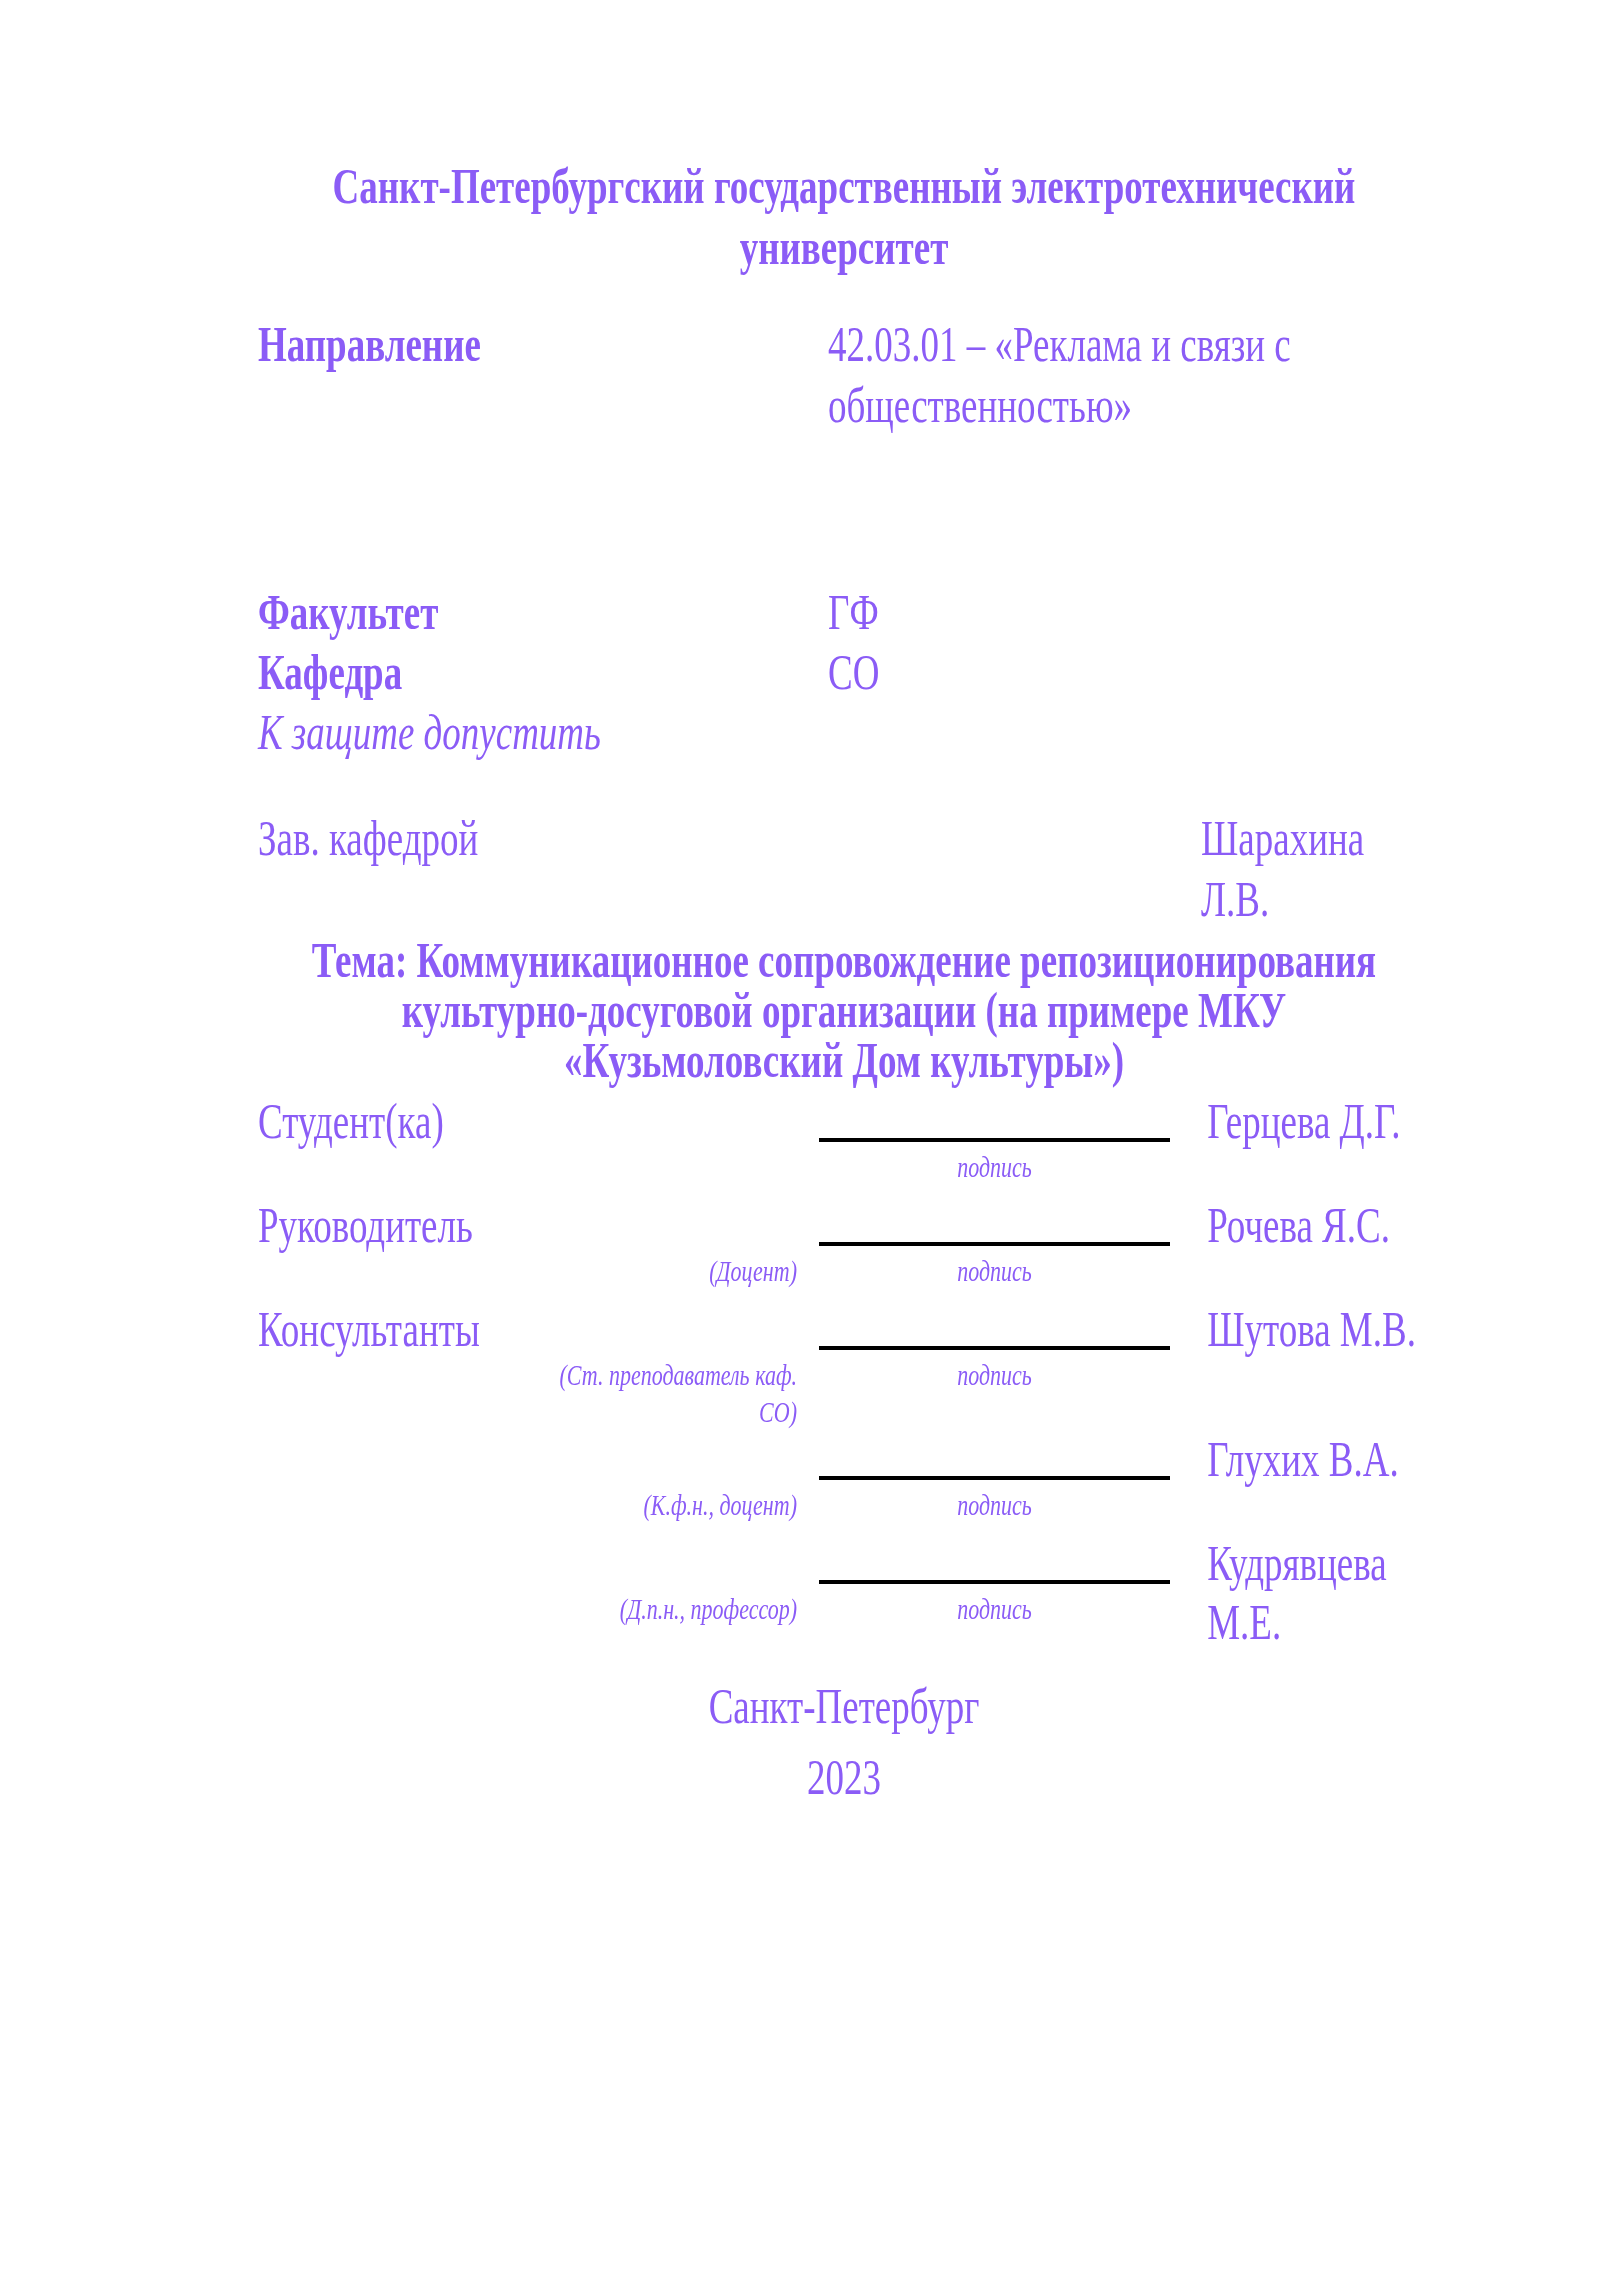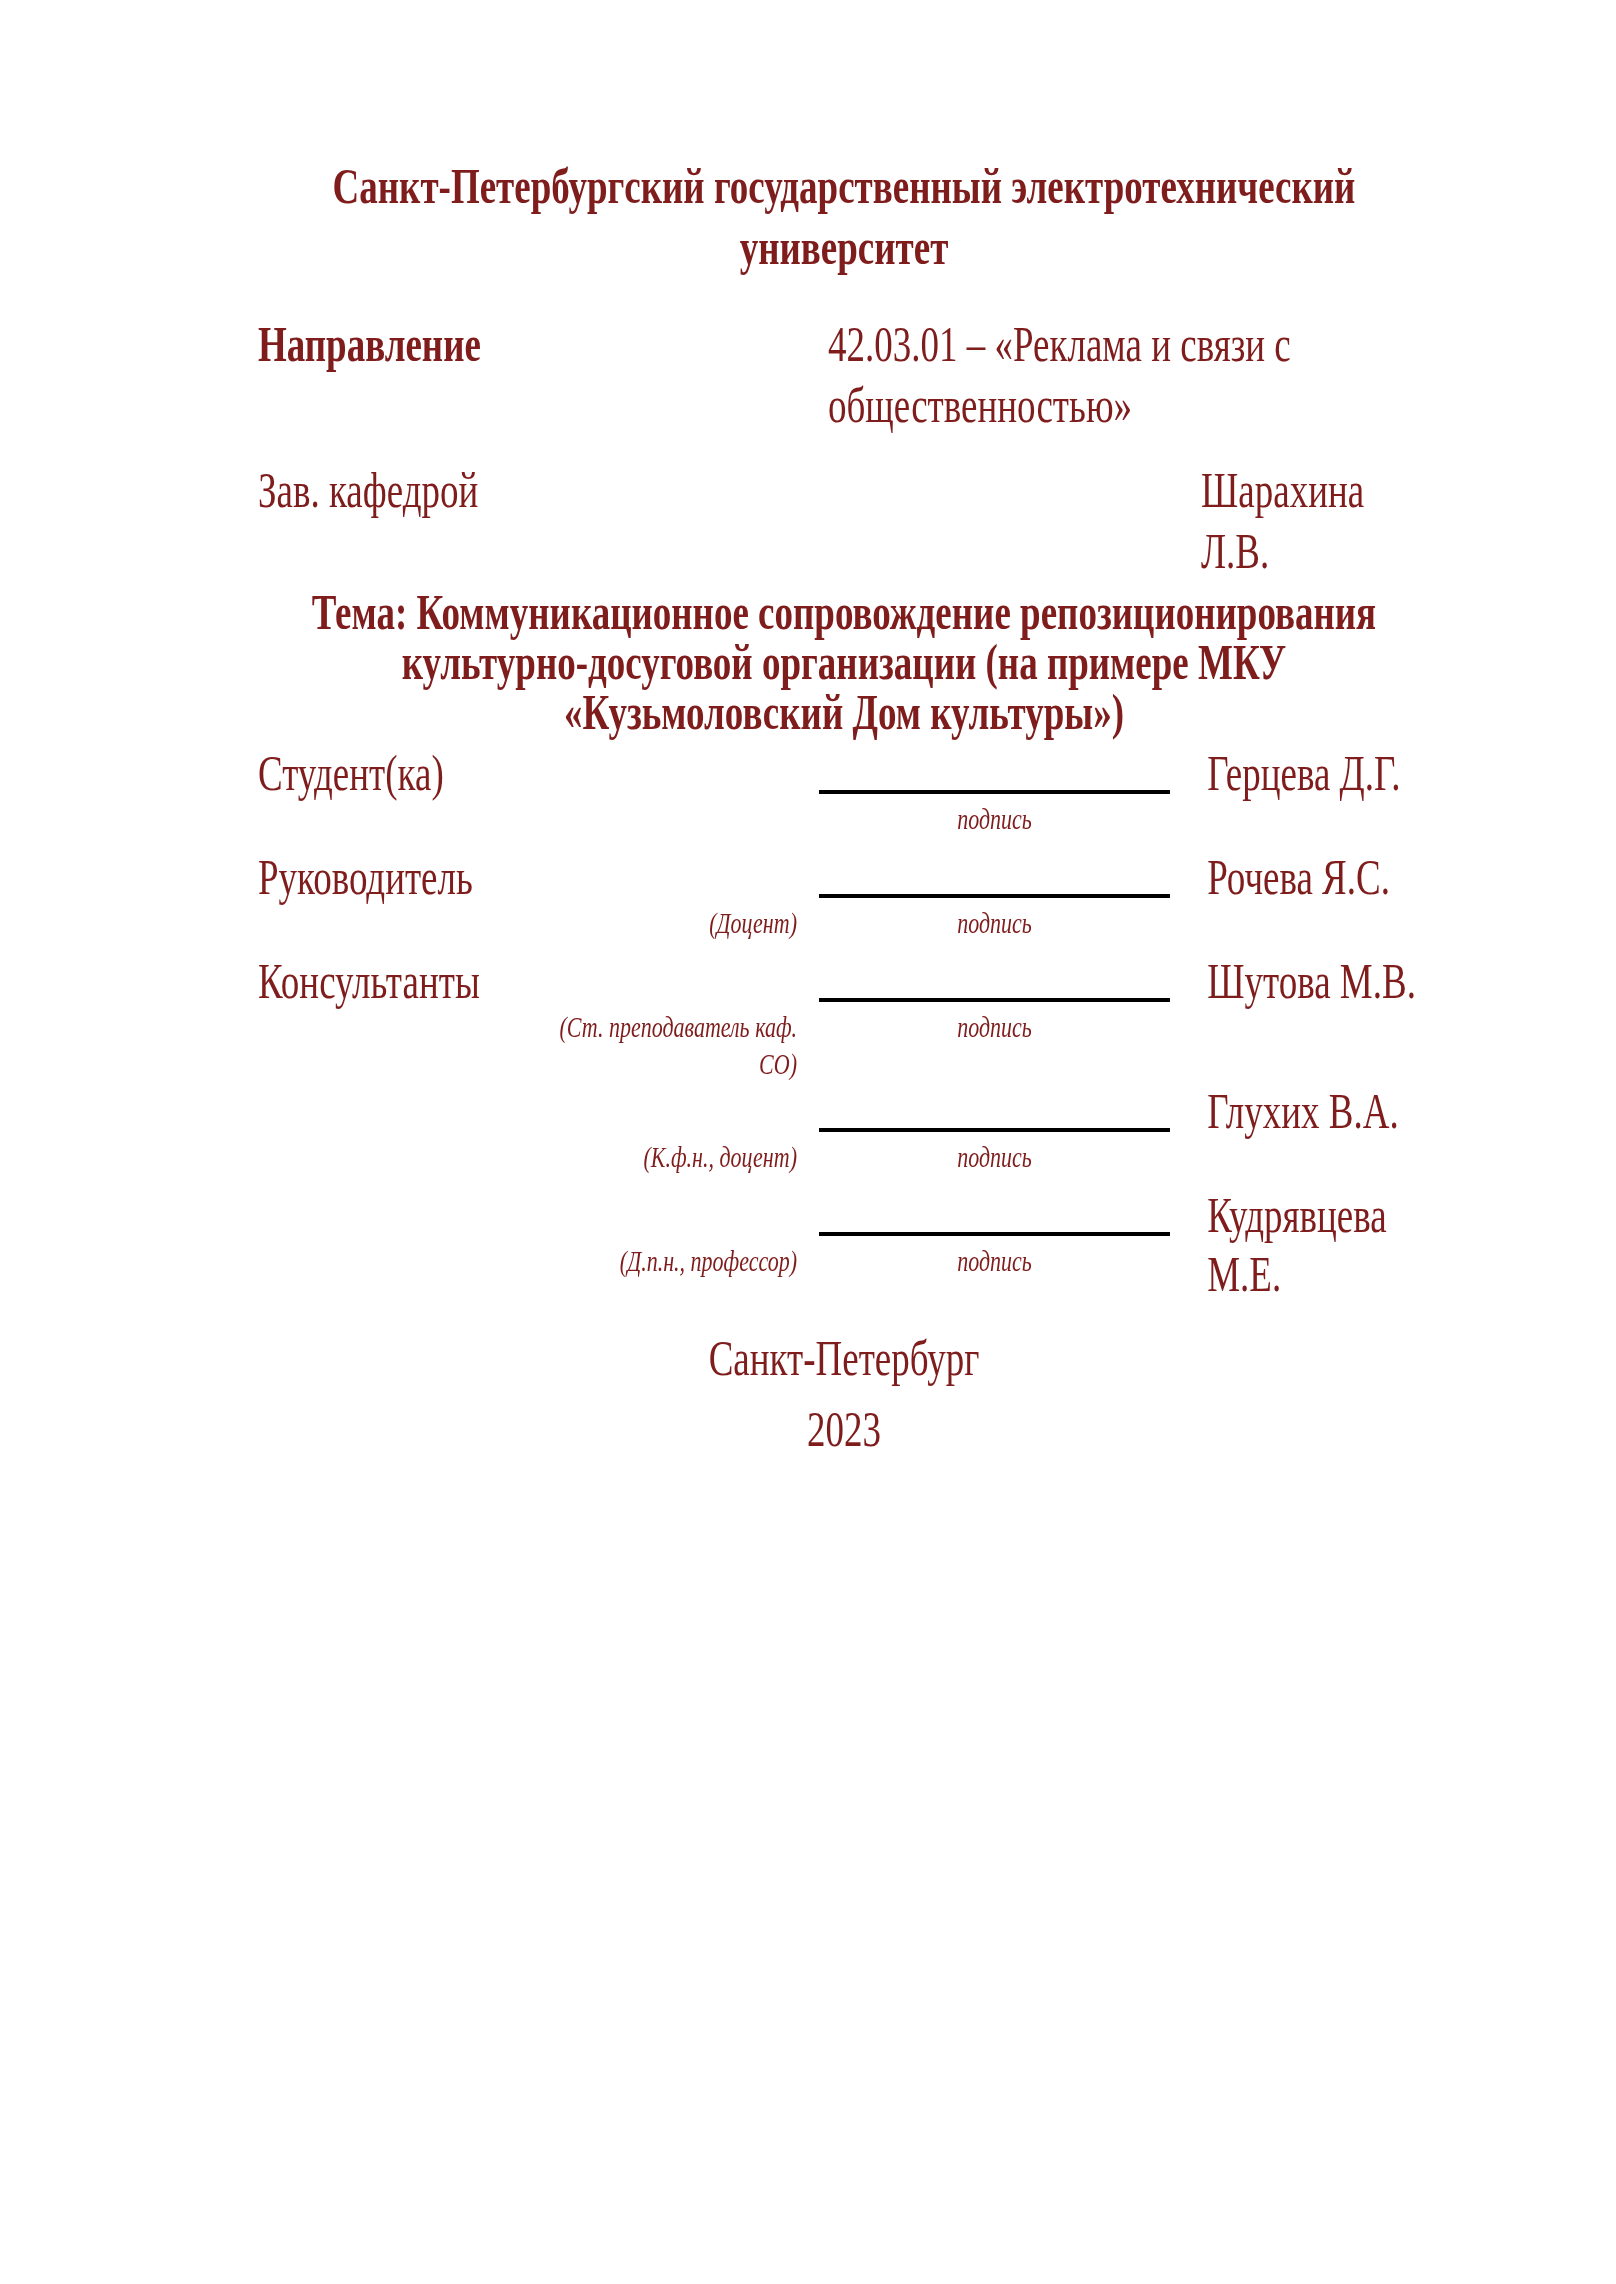--- a/index.html
+++ b/index.html
@@ -5,21 +5,21 @@
   html, body {
     margin: 0;
     padding: 0;
     background: #ffffff;
   }
   .page {
     position: relative;
     width: 1546px;
     height: 2284px;
     background: #ffffff;
-    color: #7f1d1d;
+    color: #8b5cf6;
     font-family: "Liberation Serif", "DejaVu Serif", serif;
     padding: 0 116px 0 258px;
     box-sizing: border-box;
     overflow: hidden;
   }
   
   .st {
     transform: scaleY(1.35);
     transform-origin: top center;
   }
@@ -150,20 +150,31 @@
 <div class="page">
 
   <div class="uni1 bold center st">Санкт-Петербургский государственный электротехнический университет</div>
 
 
   <div class="dir-row">
     <div class="dir-label st">Направление</div>
     <div class="dir-value st">42.03.01 – «Реклама и связи с общественностью»</div>
   </div>
 
+  <div class="fac-block">
+    <div class="field-row">
+      <div class="bold st">Факультет</div>
+      <div class="st">ГФ</div>
+    </div>
+    <div class="field-row">
+      <div class="bold st">Кафедра</div>
+      <div class="st">СО</div>
+    </div>
+    <div class="admit italic st">К защите допустить</div>
+  </div>
 
   <div class="head-row">
     <div class="st">Зав. кафедрой</div>
     <div class="st">Шарахина Л.В.</div>
   </div>
 
 
   <div class="theme st">Тема: Коммуникационное сопровождение репозиционирования культурно-досуговой организации (на примере МКУ «Кузьмоловский Дом культуры»)</div>
 
   <div class="sig-section">

